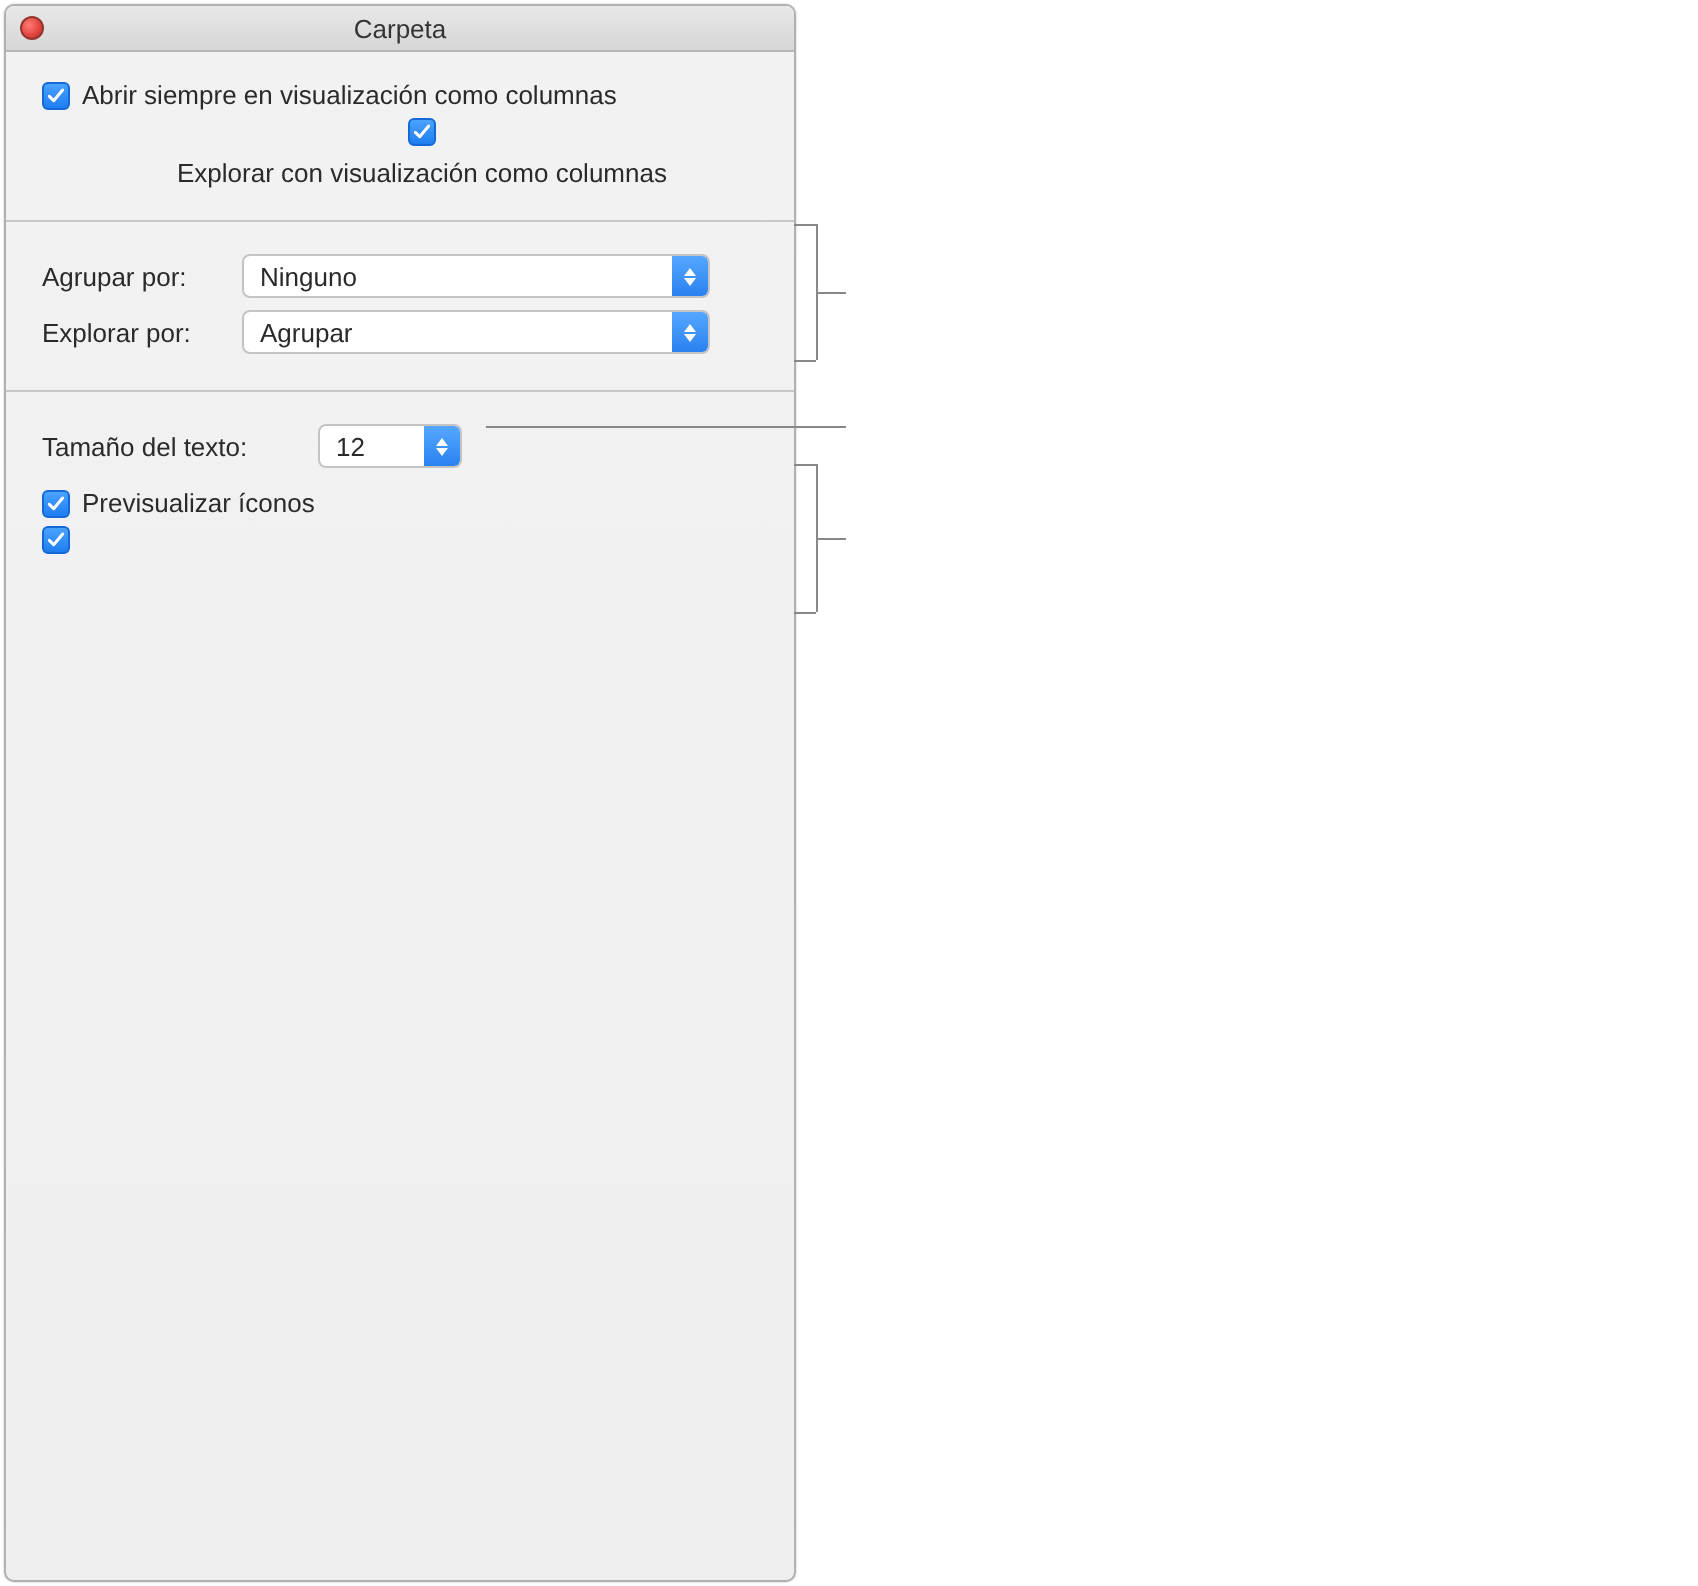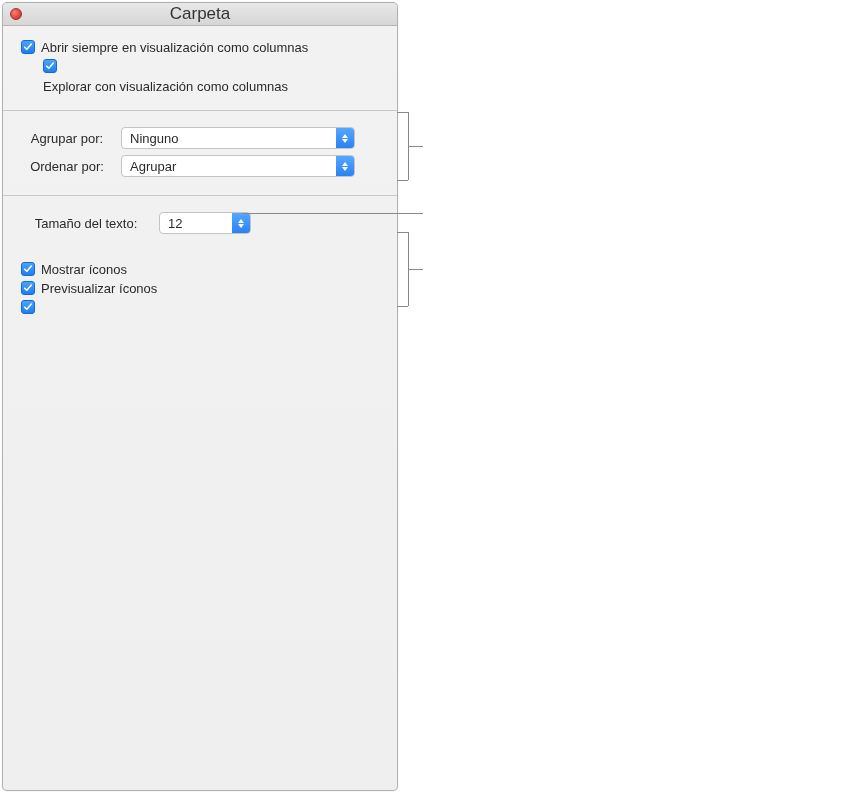--- a/index.html
+++ b/index.html
@@ -40,32 +40,33 @@
       left: 7px;
       top: 5px;
       width: 12px;
       height: 12px;
       border-radius: 50%;
       background: radial-gradient(circle at 35% 35%, #ff7b72, #e0443e 60%, #a92f2a);
       border: 0.5px solid #953530;
     }
     .title {
       margin: 0 auto;
-      font-size: 17px;
+      font-size: 13px;
       color: #343434;
     }
     .section {
       padding: 10px 18px 12px 18px;
       border-bottom: 1px solid #c8c8c8;
     }
     .section.last {
       border-bottom: none;
     }
     .chk-row {
       display: flex;
+      align-items: center;
       gap: 6px;
       margin: 4px 0;
       color: #2a2a2a;
       font-size: 13px;
     }
     .chk-row.indent {
       margin-left: 22px;
       flex-direction: column;
     }
     .chk {
@@ -83,41 +84,41 @@
       width: 10px;
       height: 10px;
       display: block;
     }
     .form-row {
       display: flex;
       align-items: center;
       margin: 6px 0;
     }
     .form-label {
-      text-align: center;
+      text-align: left;
       color: #2a2a2a;
       font-size: 13px;
       margin-right: 8px;
     }
     .agrupar-label { width: 92px; }
     .text-label { width: 130px; }
     .select {
       position: relative;
       background: #fff;
       border: 1px solid #c4c4c4;
       border-radius: 4px;
       height: 22px;
       display: flex;
       align-items: center;
       padding-left: 8px;
       font-size: 13px;
       color: #2a2a2a;
     }
     .select-wide { width: 234px; }
-    .select-narrow { width: 92px; }
+    .select-narrow { width: 72px; }
     .select-caret {
       position: absolute;
       right: 0;
       top: 0;
       bottom: 0;
       width: 18px;
       background: linear-gradient(#55a7ff, #2a82f0);
       border-top-right-radius: 3px;
       border-bottom-right-radius: 3px;
       display: flex;
@@ -186,57 +187,49 @@
       <div class="form-label agrupar-label">Agrupar por:</div>
       <div class="select select-wide">
         <span>Ninguno</span>
         <div class="select-caret">
           <div class="tri-up"></div>
             <div class="tri-down"></div>
         </div>
       </div>
     </div>
     <div class="form-row">
-      <div class="form-label agrupar-label">Ordenar por:</div>
+      <div class="form-label agrupar-label">Explorar por:</div>
       <div class="select select-wide">
         <span>Agrupar</span>
         <div class="select-caret">
           <div class="tri-up"></div>
             <div class="tri-down"></div>
         </div>
       </div>
     </div>
   </div>
 
   <div class="section last">
-    <div class="form-row" style="margin-bottom:28px;">
+    <div class="form-row" style="margin-bottom:10px;">
       <div class="form-label text-label">Tamaño del texto:</div>
       <div class="select select-narrow">
         <span>12</span>
         <div class="select-caret">
           <div class="tri-up"></div>
             <div class="tri-down"></div>
         </div>
       </div>
     </div>
 
     <div class="chk-row">
       <div class="chk">
         <svg viewBox="0 0 12 12">
             <path d="M2 6.2 L4.6 8.8 L10 2.4" stroke="#fff" stroke-width="1.8" fill="none" stroke-linecap="round" stroke-linejoin="round"></path>
           </svg>
       </div>
-      <span>Mostrar íconos</span>
-    </div>
-    <div class="chk-row">
-      <div class="chk">
-        <svg viewBox="0 0 12 12">
-            <path d="M2 6.2 L4.6 8.8 L10 2.4" stroke="#fff" stroke-width="1.8" fill="none" stroke-linecap="round" stroke-linejoin="round"></path>
-          </svg>
-      </div>
       <span>Previsualizar íconos</span>
     </div>
     <div class="chk-row">
       <div class="chk">
         <svg viewBox="0 0 12 12">
             <path d="M2 6.2 L4.6 8.8 L10 2.4" stroke="#fff" stroke-width="1.8" fill="none" stroke-linecap="round" stroke-linejoin="round"></path>
           </svg>
       </div>
     </div>
   </div>

